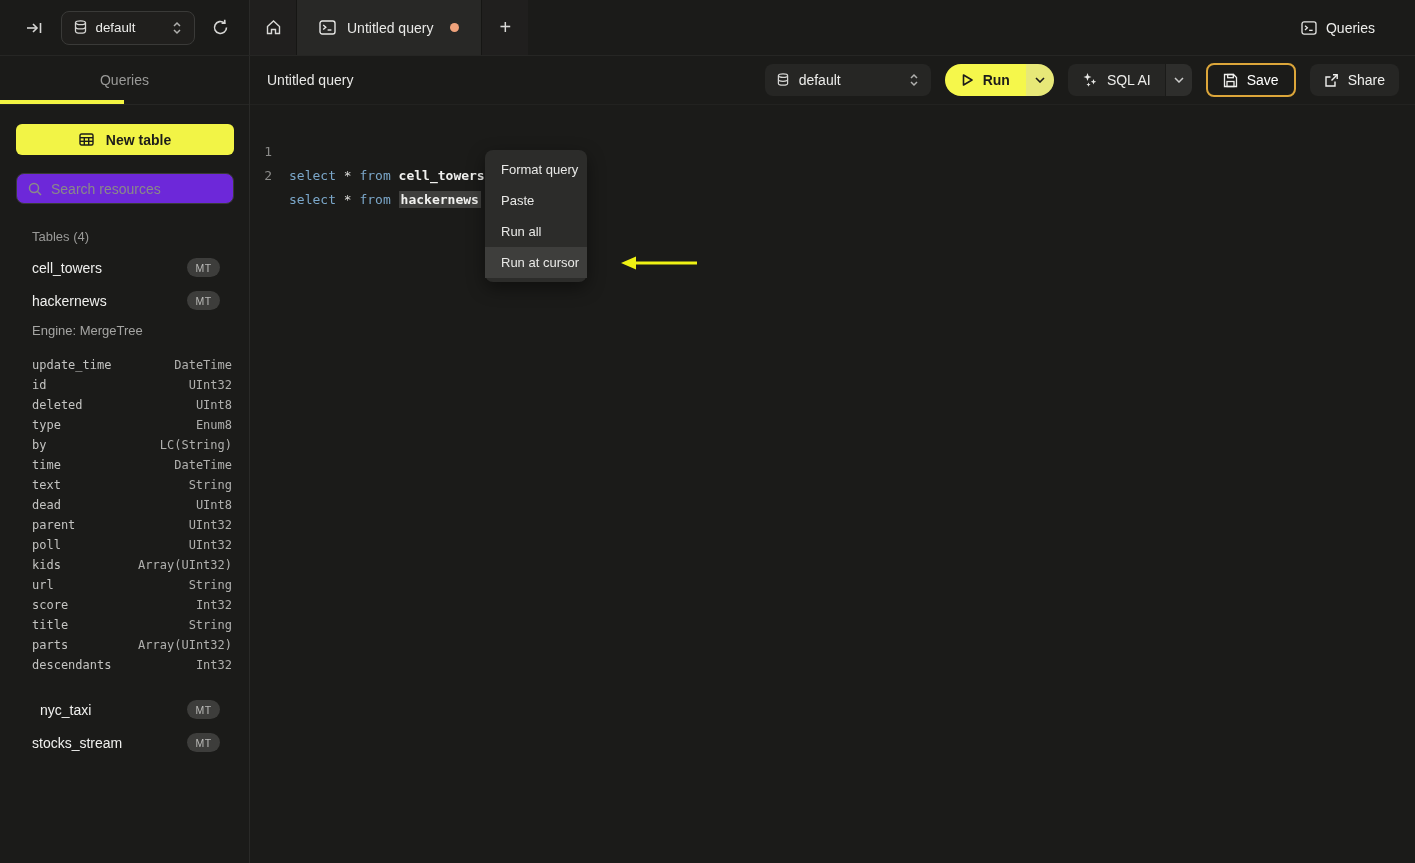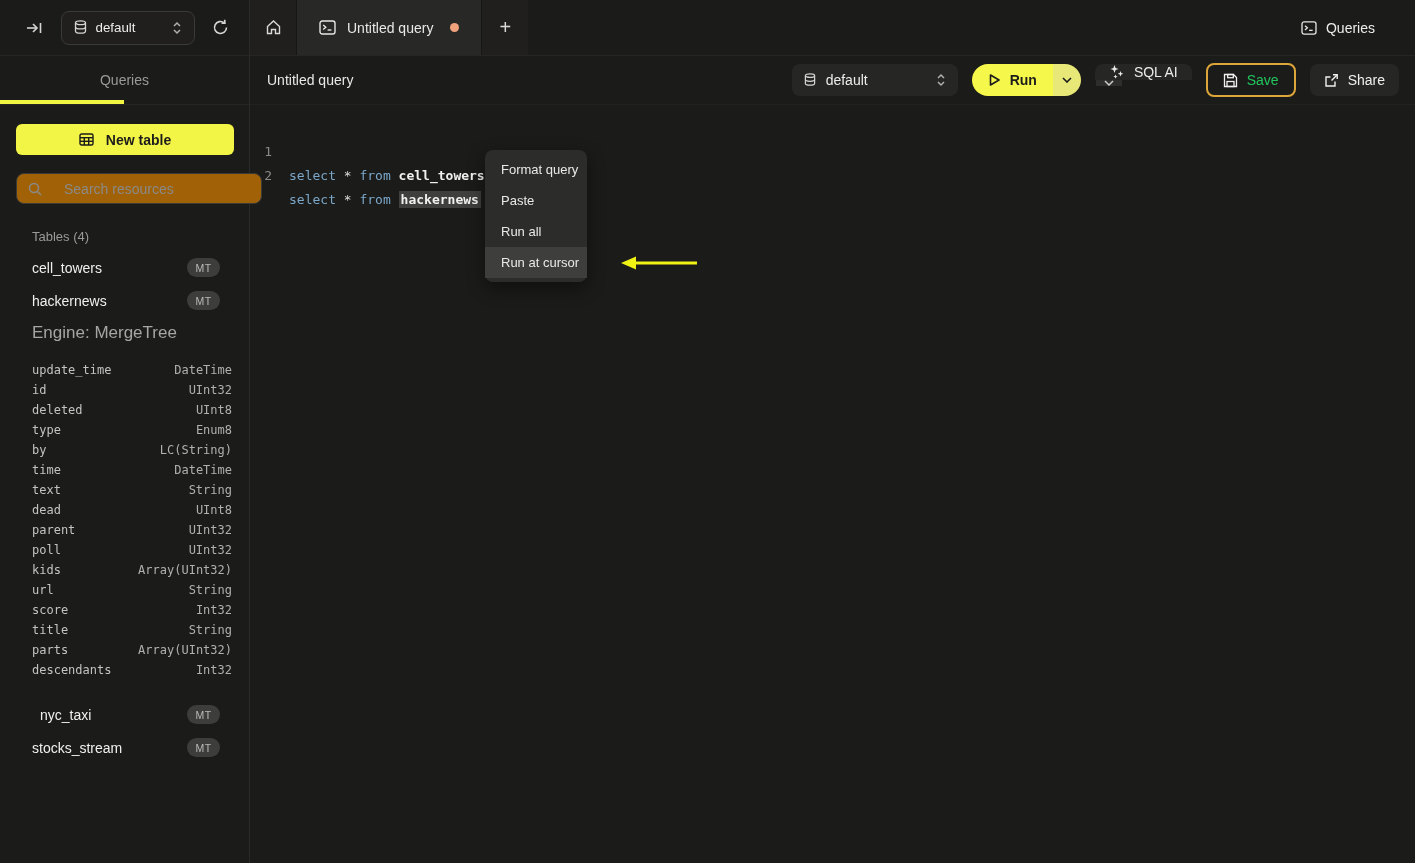--- a/index.html
+++ b/index.html
@@ -22,46 +22,46 @@
   .plus-btn { width:46px; display:flex; align-items:center; justify-content:center; color:#d9d9d7; font-size:20px; font-weight:300; cursor:pointer; background:none; border:none; }
   .tabstrip-rest { flex:1; background:#1b1b19; display:flex; justify-content:flex-end; align-items:center; padding-right:40px; }
   .queries-top { display:flex; align-items:center; gap:9px; color:#ececea; cursor:pointer; background:none; border:none; font-size:14px; }
   
   .sidebar { position:absolute; left:0; top:56px; width:250px; height:807px; border-right:1px solid #2a2a28; background:#1b1b19; }
   .side-tabs { position:relative; display:flex; height:49px; border-bottom:1px solid #262624; }
   .side-tab { flex:1; display:flex; align-items:center; justify-content:center; font-size:14px; cursor:pointer; background:none; border:none; color:#9a9a98; }
   .side-tab.active { color:#f2f2f0; font-weight:700; }
   .side-tabs .underline { position:absolute; left:0; bottom:0; width:124px; height:4px; background:#f2f442; }
   .new-table { display:flex; align-items:center; justify-content:center; gap:12px; margin:19px 16px 0 16px; width:218px; height:31px; background:#f2f446; color:#1c1c1a; font-weight:600; font-size:14px; border:none; border-radius:6px; cursor:pointer; }
-  .search-box { display:flex; align-items:center; gap:22px; margin:18px 16px 0 16px; width:246px; height:31px; border:1px solid #3a3a38; border-radius:8px; padding:0 11px; background:#a16207; }
+  .search-box { display:flex; align-items:center; gap:9px; margin:18px 16px 0 16px; width:218px; height:31px; border:1px solid #3a3a38; border-radius:8px; padding:0 11px; background:#6d28d9; }
   .search-box input { flex:1; background:transparent; border:none; outline:none; color:#d8d8d6; font-size:14px; font-family:"Liberation Sans", sans-serif; }
   .search-box input::placeholder { color:#8a8a88; }
   .section-label { margin:25px 0 0 32px; font-size:13px; color:#9a9a98; }
   .tbl-row { display:flex; align-items:center; justify-content:space-between; padding:0 29px 0 32px; height:33px; cursor:pointer; }
   .tbl-name { font-size:14px; font-weight:500; color:#f0f0ee; }
   .mt-badge { display:flex; align-items:center; justify-content:center; width:33px; height:19px; border-radius:10px; background:#3d3d3b; color:#b9b9b7; font-size:10.5px; letter-spacing:.5px; }
-  .engine-line { margin:6px 0 0 32px; font-size:17px; color:#a5a5a3; }
+  .engine-line { margin:6px 0 0 32px; font-size:13px; color:#a5a5a3; }
   .cols { margin-top:17px; }
   .col-row { display:flex; justify-content:space-between; padding:0 17px 0 32px; height:20px; align-items:center; font-family:"DejaVu Sans Mono", monospace; font-size:12px; }
   .col-name { color:#c3c3c1; }
   .col-type { color:#b0b0ae; }
   .tbl-row.spaced { margin-top:18px;padding-left:40px; }
   
   .main-header { position:absolute; left:250px; top:56px; width:1165px; height:49px; display:flex; align-items:center; justify-content:space-between; padding:0 16px 0 17px; border-bottom:1px solid #222220; }
   .doc-title { font-size:14px; color:#e8e8e6; }
   .header-controls { display:flex; align-items:center; gap:14px; }
   .ctl-dd { display:flex; align-items:center; gap:10px; height:32px; padding:0 12px; background:#262624; border:none; border-radius:8px; color:#ececea; min-width:166px; cursor:pointer; font-size:14px; }
   .ctl-dd .lbl { flex:1; text-align:left; }
   .run-split { display:flex; height:32px; border-radius:16px; overflow:hidden; cursor:pointer; }
   .run-main { display:flex; align-items:center; gap:9px; padding:0 16px; background:#f5f74b; color:#1c1c1a; font-weight:600; font-size:14px; border:none; cursor:pointer; }
   .run-caret { width:28px; display:flex; align-items:center; justify-content:center; background:#e7e878; color:#1c1c1a; border:none; cursor:pointer; }
-  .ai-split { display:flex; height:32px; border-radius:8px; overflow:hidden;flex-direction:column; }
+  .ai-split { display:flex; height:32px; border-radius:8px; overflow:hidden; }
   .ai-main { display:flex; align-items:center; gap:9px; padding:0 14px; background:#262624; color:#ececea; border:none; font-size:14px; cursor:pointer; }
   .ai-caret { width:27px; display:flex; align-items:center; justify-content:center; background:#2e2e2c; color:#cccccb; border:none; border-left:1px solid #1b1b19; cursor:pointer; }
-  .save-btn { display:flex; align-items:center; gap:9px; height:34px; padding:0 15px; background:#1b1b19; color:#22c55e; border:2px solid #dca63a; border-radius:8px; font-size:14px; cursor:pointer; }
+  .save-btn { display:flex; align-items:center; gap:9px; height:34px; padding:0 15px; background:#1b1b19; color:#ffffff; border:2px solid #dca63a; border-radius:8px; font-size:14px; cursor:pointer; }
   .share-btn { display:flex; align-items:center; gap:9px; height:32px; padding:0 14px; background:#262624; color:#f0f0ee; border:none; border-radius:8px; font-size:14px; cursor:pointer; }
   
   .editor { position:absolute; left:250px; top:105px; width:1165px; height:758px; font-family:"DejaVu Sans Mono", monospace; font-size:13px; }
   .code-line { position:absolute; left:0; height:24px; line-height:24px; white-space:pre; }
   .gutter { position:absolute; left:2px; width:20px; text-align:right; color:#8a8a88; }
   .code { position:absolute; left:39px; color:#d8d8d6; }
   .kw { color:#7ba7c9; }
   .op { color:#dcdcda; }
   .ident { color:#f0f0ee; font-weight:700; }
   .num { color:#dd8f5a; }

